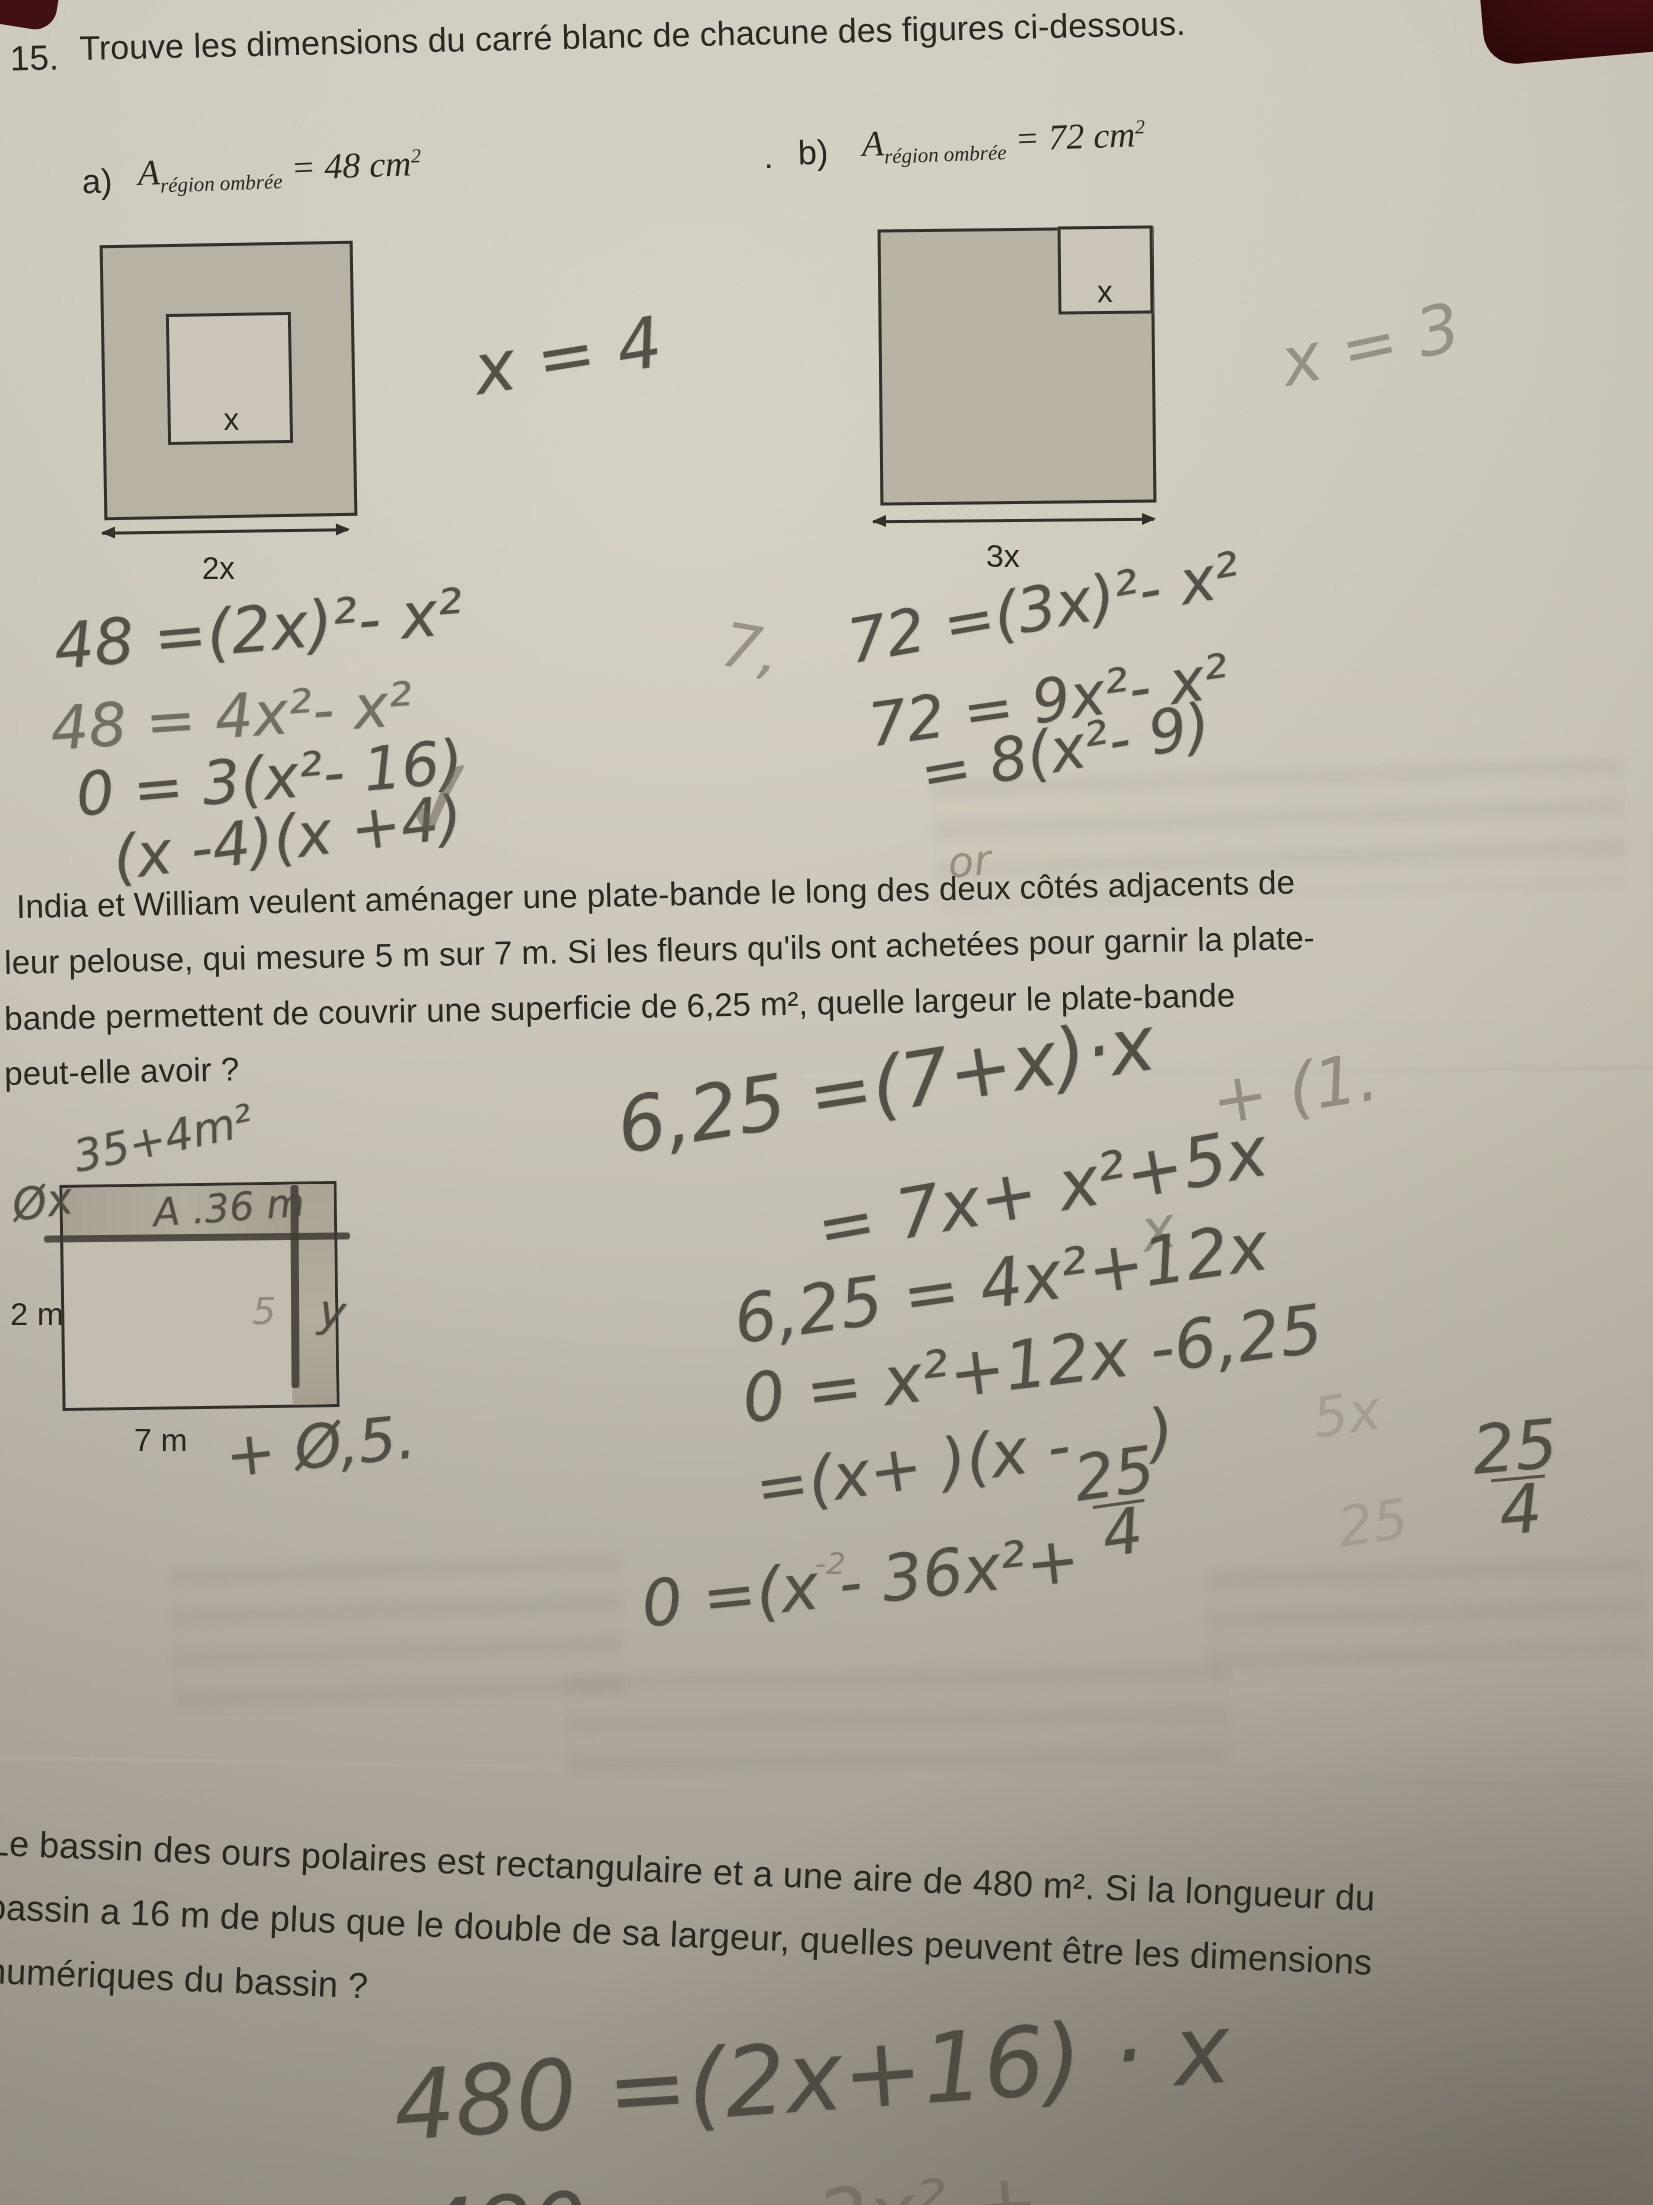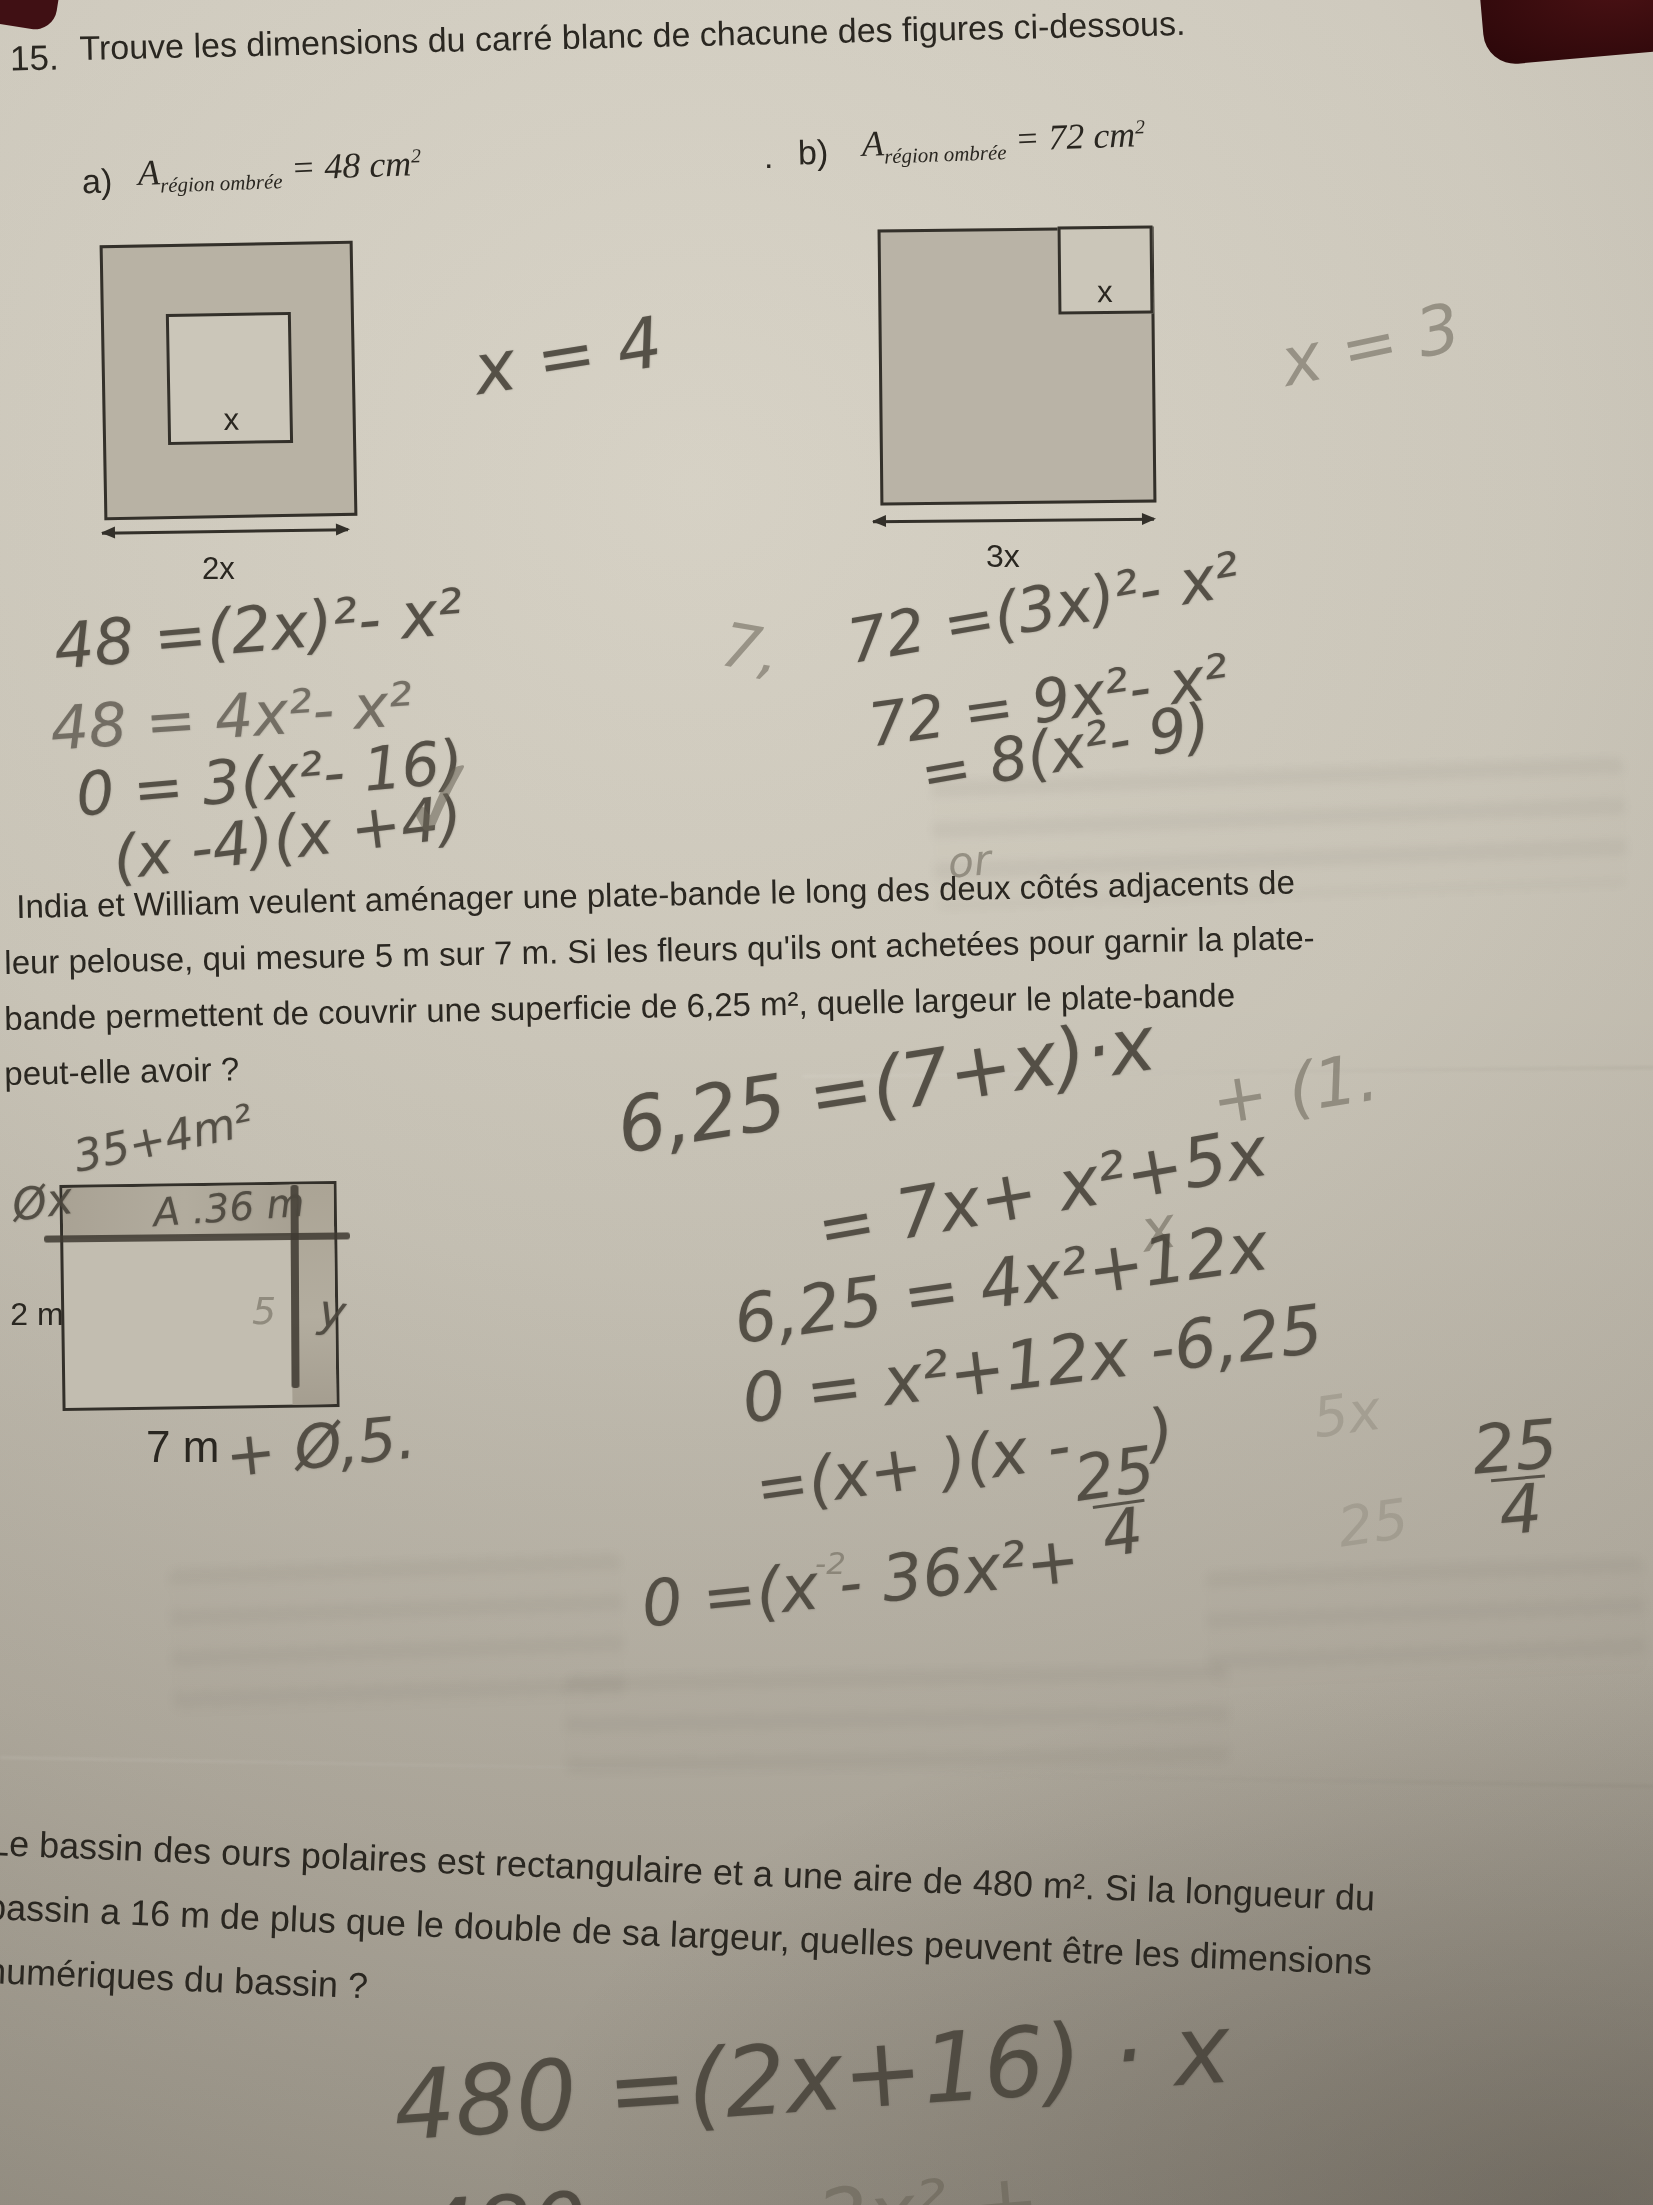--- a/index.html
+++ b/index.html
@@ -99,21 +99,21 @@
   <div class="print" style="left:4.4px;top:1000px;font-size:33px;transform:rotate(-1.1deg);transform-origin:left top;">bande permettent de couvrir une superficie de 6,25 m², quelle largeur le plate-bande</div>
   <div class="print" style="left:4.4px;top:1055px;font-size:33px;transform:rotate(-1.1deg);transform-origin:left top;">peut-elle avoir ?</div>
 
   <div class="box" style="left:61px;top:1183px;width:277px;height:226px;background:#c2bdb0;transform:rotate(-0.8deg);">
     <div style="position:absolute;left:0;top:0;width:100%;height:51px;background:linear-gradient(90deg,#a9a294 0%,#b2ac9e 45%,#a39c8e 100%);"></div>
     <div style="position:absolute;right:0;top:0;width:44px;height:100%;background:linear-gradient(180deg,#aba495 0%,#b3ad9f 60%,#a59e90 100%);"></div>
   </div>
   <div class="heavyline" style="left:44px;top:1234px;width:306px;height:6.6px;transform:rotate(-0.6deg);"></div>
   <div class="heavyline" style="left:291px;top:1185px;width:8px;height:203px;transform:rotate(-0.3deg);"></div>
   <div class="print" style="left:10.2px;top:1296px;font-size:32px;">2 m</div>
-  <div class="print" style="left:146px;top:1422px;font-size:44px;">7 m</div>
+  <div class="print" style="left:134px;top:1422px;font-size:32px;">7 m</div>
   <div class="hw" style="left:69px;top:1132px;font-size:44px;transform:rotate(-12deg);transform-origin:left top;">35+4m²</div>
   <div class="hw" style="left:153px;top:1185px;font-size:39px;transform:rotate(-4deg);">A .36 m</div>
   <div class="hw" style="left:11.7px;top:1176px;font-size:44px;transform:rotate(-8deg);">Øx</div>
   <div class="hw hw-l" style="left:252px;top:1289px;font-size:38px;">5</div>
   <div class="hw" style="left:319px;top:1285px;font-size:45px;transform:rotate(6deg);">y</div>
   <div class="hw" style="left:225px;top:1411px;font-size:60px;transform:rotate(-6deg);">+ Ø,5.</div>
 
   <div class="hw" style="left:611px;top:1083px;font-size:76px;transform:rotate(-9deg);transform-origin:left top;">6,25 =(7+x)·x</div>
   <div class="hw hw-l" style="left:1211px;top:1050px;font-size:67px;transform:rotate(-9deg);">+ (1.</div>
   <div class="hw" style="left:811px;top:1190px;font-size:69px;transform:rotate(-10deg);transform-origin:left top;">= 7x+ x²+5x</div>

